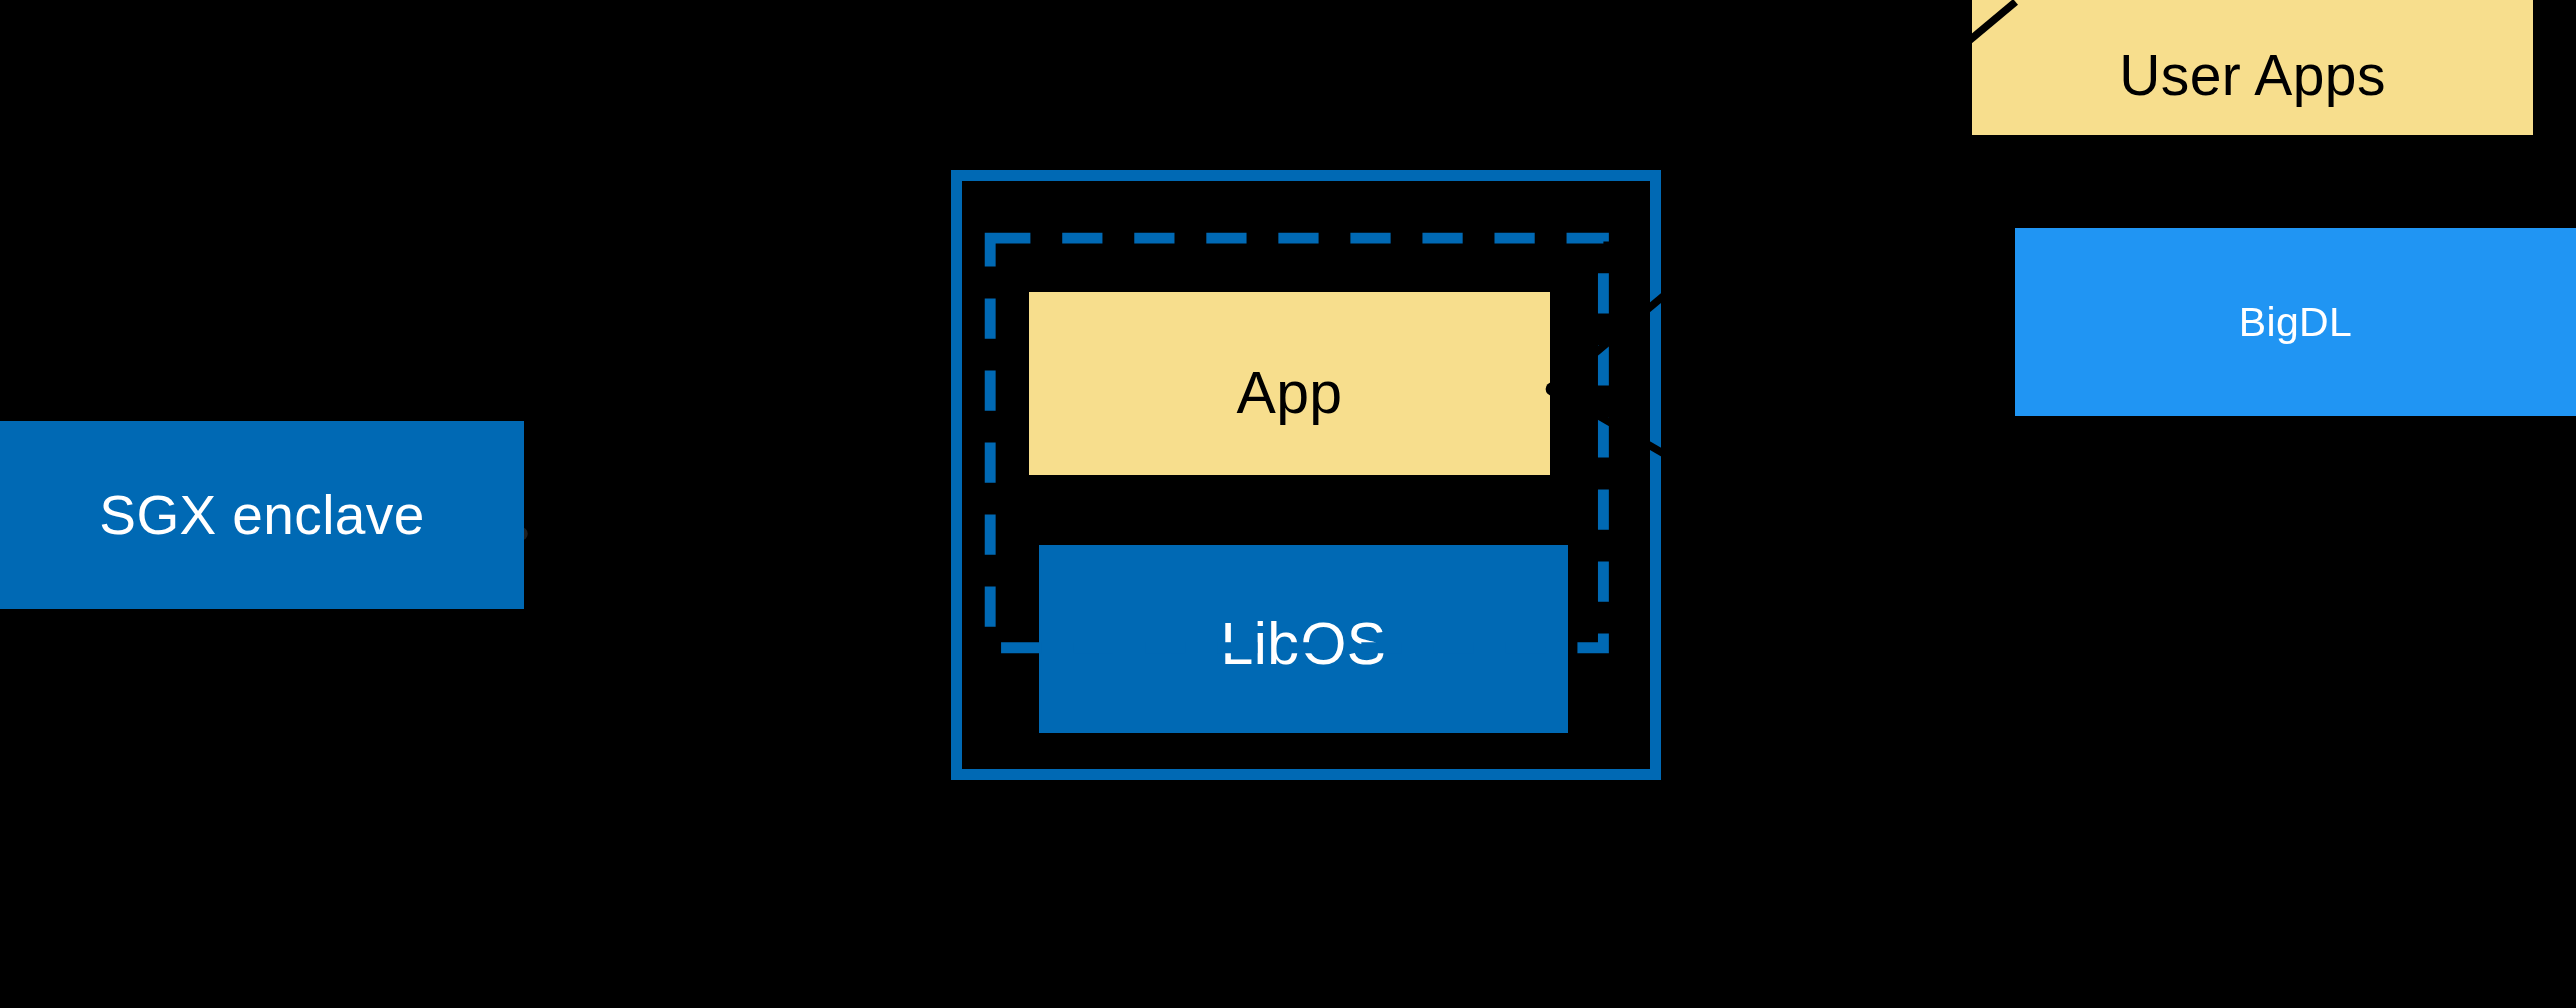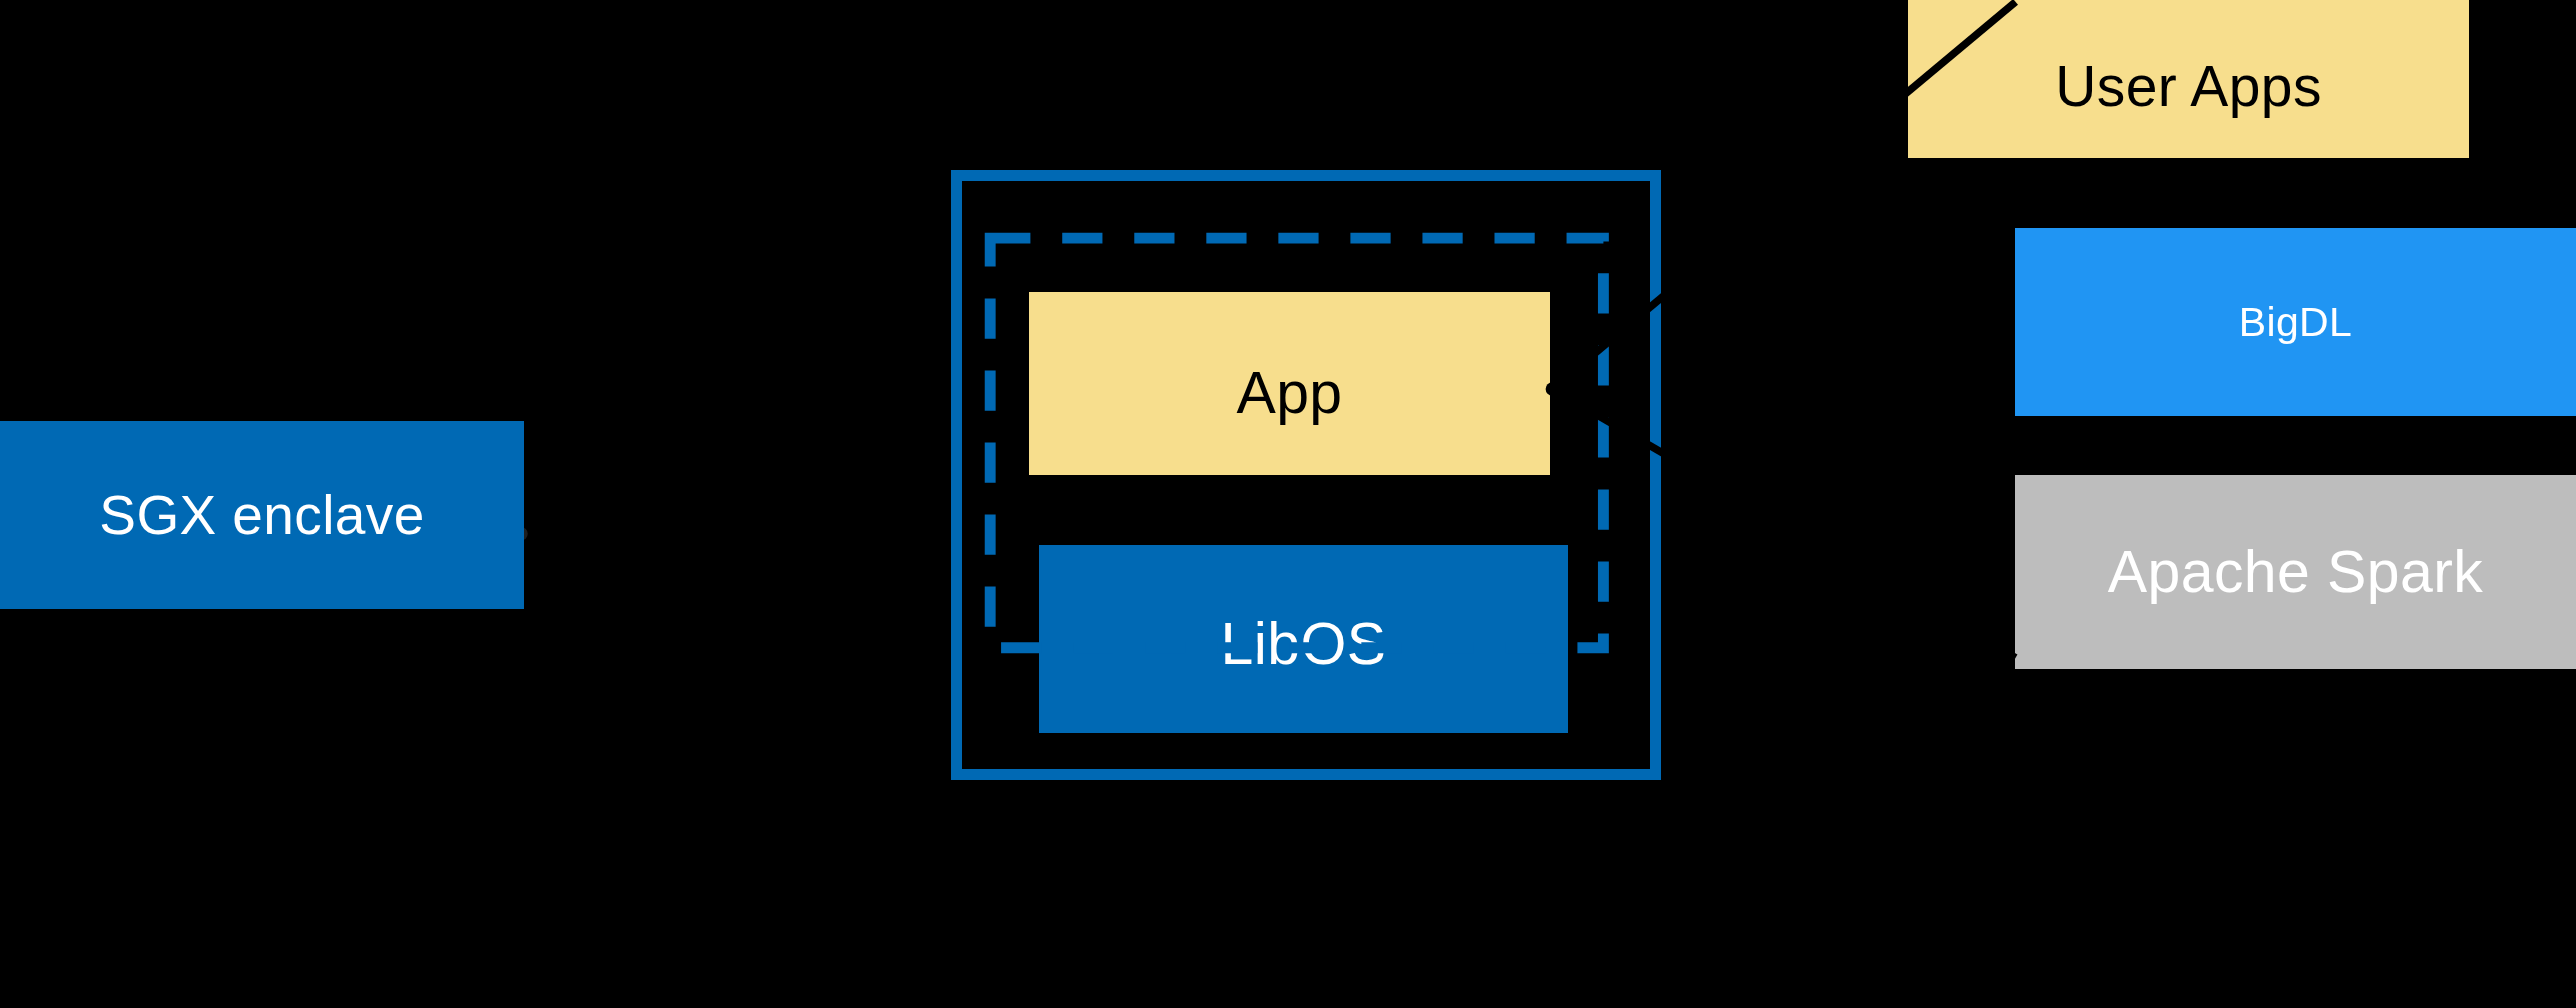--- a/index.html
+++ b/index.html
@@ -71,22 +71,22 @@
   .os-box {
     left: 947px; top: 817px;
     width: 716px; height: 192px;
     background: #A6A6A6;
     z-index: 2;
   }
   .os-box .label { color: #FFFFFF; font-size: 65px; font-weight: 700; }
 
   
   .stack-user-apps {
-    left: 1908px; top: 0px;
-    width: 561px; height: 158px;
+    left: 1972px; top: 0px;
+    width: 561px; height: 135px;
     background: #F7DE8D;
     z-index: 2;
     padding-top: 14px;
   }
   .stack-user-apps .label { color: #000000; font-size: 57px; }
 
   .stack-bigdl {
     left: 2015px; top: 228px;
     width: 561px; height: 188px;
     background: #2095F3;
@@ -136,23 +136,20 @@
     <span class="label">LibOS</span>
   </div>
 
 
   <div class="box stack-user-apps">
     <span class="label">User Apps</span>
   </div>
   <div class="box stack-bigdl">
     <span class="label">BigDL</span>
   </div>
-  <div class="box stack-spark">
-    <span class="label">Apache Spark</span>
-  </div>
 
   <svg class="overlay over" viewBox="0 0 3075 1204" width="2576" height="1009">
     <rect x="1182" y="284" width="732" height="489" fill="none" stroke="#0069B4" stroke-width="13" stroke-dasharray="48 38"></rect>
     <line x1="1853" y1="464" x2="2406" y2="2" stroke="#000000" stroke-width="9"></line>
     <line x1="1853" y1="464" x2="2406" y2="785" stroke="#000000" stroke-width="9"></line>
     <circle cx="1853" cy="464" r="8" fill="#000000"></circle>
   </svg>
 
 </div>
 

